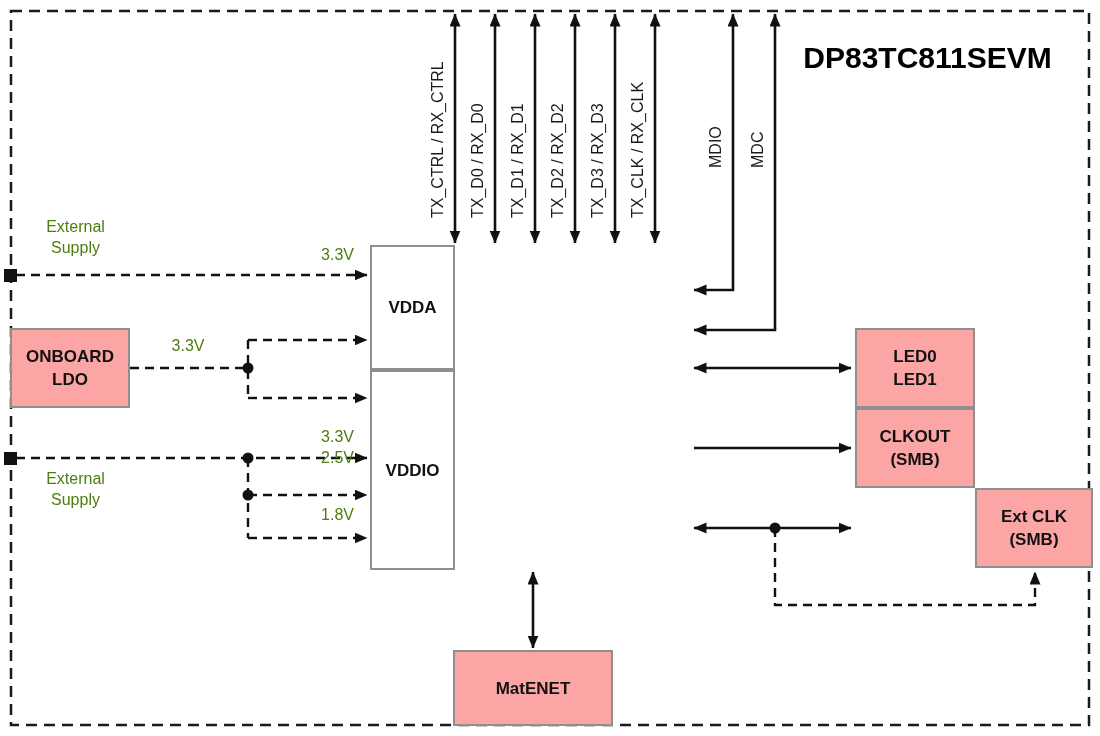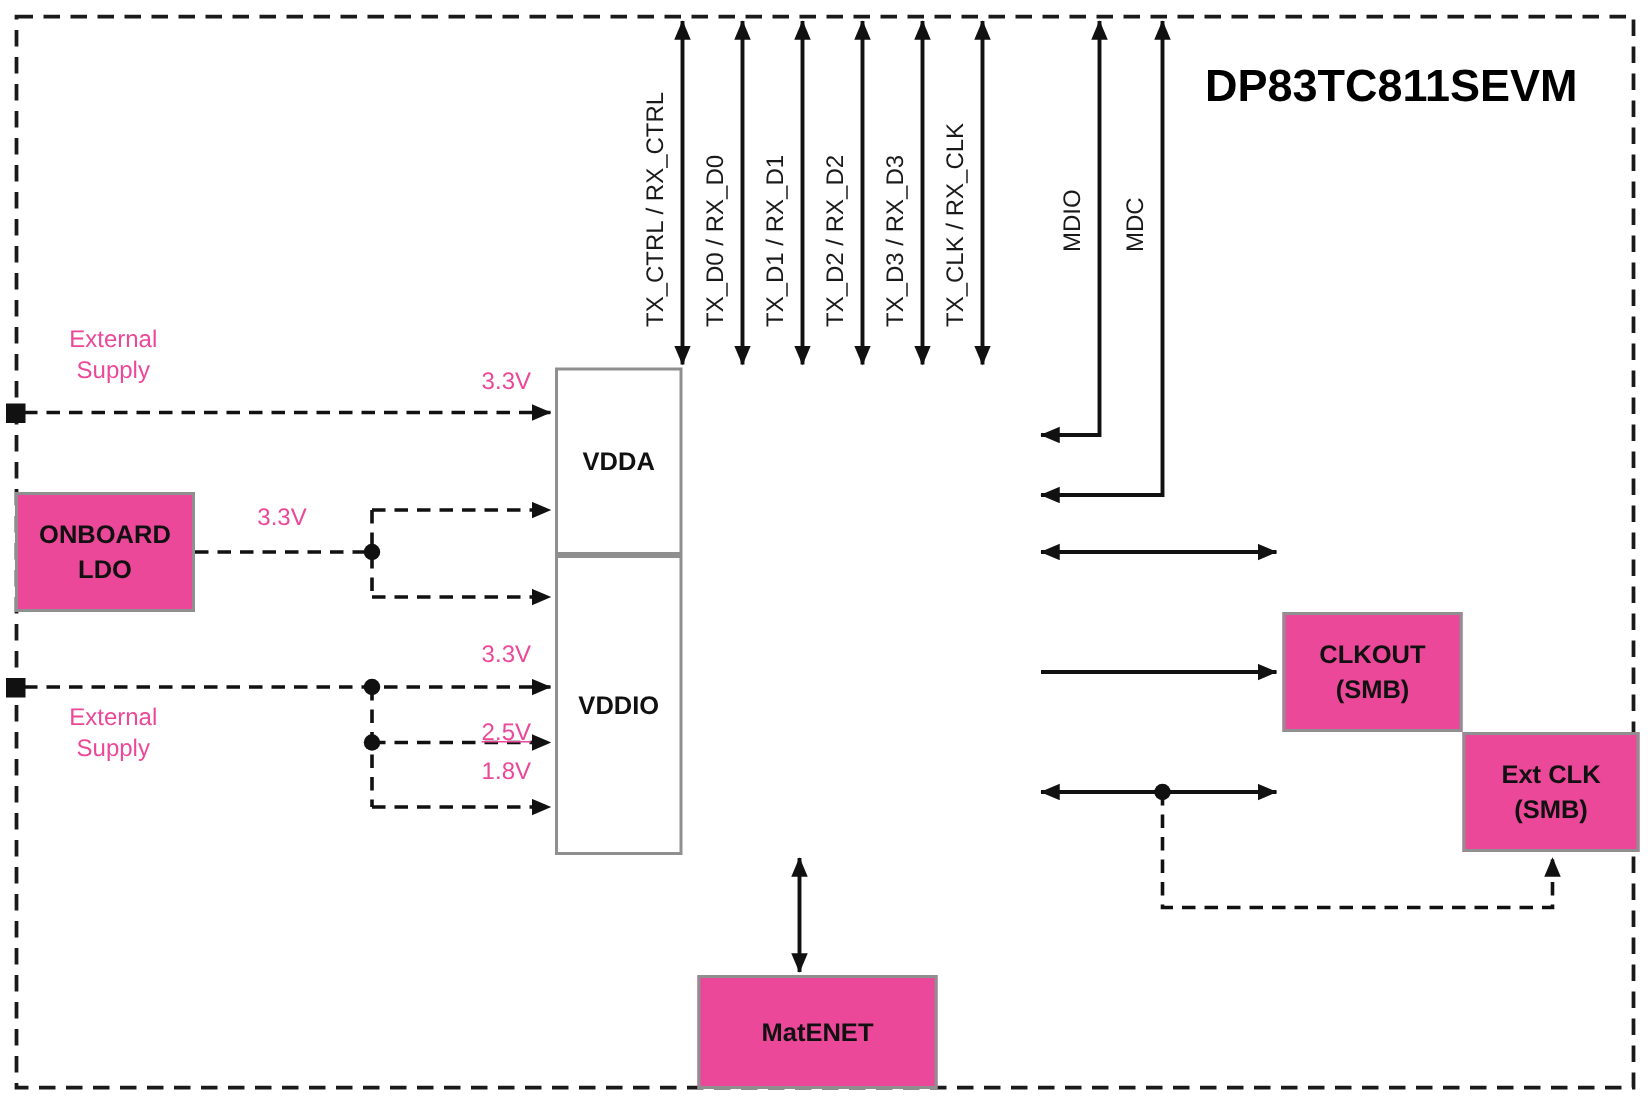--- a/index.html
+++ b/index.html
@@ -3,30 +3,30 @@
 <meta charset="utf-8">
 <style>
   html,body { margin:0; padding:0; background:#ffffff; }
   .diagram {
     position:relative; width:1100px; height:736px; background:#ffffff;
     font-family:"Liberation Sans", sans-serif; color:#111; overflow:hidden;
   }
   .layer { position:absolute; left:0; top:0; }
   .block {
     position:absolute; box-sizing:border-box;
-    background:#ec4899; border:2px solid #8f8f8f;
+    background:#fca5a5; border:2px solid #8f8f8f;
     display:flex; flex-direction:column; align-items:center; justify-content:center;
     font-weight:bold; font-size:17px; line-height:23px; text-align:center; color:#111;
   }
   .block.white { background:#ffffff; }
   .vlabel {
     position:absolute; writing-mode:vertical-rl; transform:rotate(180deg);
     font-size:16px; color:#1a1a1a; width:24px; text-align:left; white-space:nowrap;
   }
-  .hlabel { position:absolute; font-size:16px; color:#ec4899; }
+  .hlabel { position:absolute; font-size:16px; color:#4d7c0f; }
   .hlabel.right { text-align:right; }
   .hlabel.center { text-align:center; }
   .supply { line-height:21px; }
   .title {
     position:absolute; left:765px; top:38px; width:325px;
     font-size:30px; font-weight:bold; line-height:40px; text-align:center; color:#000;
   }
 </style>
 </head>
 <body>
@@ -111,40 +111,44 @@
   <div class="block white" style="left:370px; top:370px; width:85px; height:200px;">
     <span>VDDIO</span>
   </div>
   <div class="block white" style="left:370px; top:245px; width:85px; height:125px;">
     <span>VDDA</span>
   </div>
   <div class="block" style="left:10px; top:328px; width:120px; height:80px;">
     <span>ONBOARD</span>
     <span>LDO</span>
   </div>
+  <div class="block" style="left:855px; top:328px; width:120px; height:80px;">
+    <span>LED0</span>
+    <span>LED1</span>
+  </div>
   <div class="block" style="left:855px; top:408px; width:120px; height:80px;">
     <span>CLKOUT</span>
     <span>(SMB)</span>
   </div>
   <div class="block" style="left:975px; top:488px; width:118px; height:80px;">
     <span>Ext CLK</span>
     <span>(SMB)</span>
   </div>
-  <div class="block" style="left:453px; top:650px; width:160px; height:76px;margin-left:12px;">
+  <div class="block" style="left:453px; top:650px; width:160px; height:76px;">
     <span>MatENET</span>
   </div>
 
   <div class="hlabel center supply" style="left:28px; top:216px; width:95px;">
     <div>External</div>
     <div>Supply</div>
   </div>
   <div class="hlabel center supply" style="left:28px; top:468px; width:95px;">
     <div>External</div>
     <div>Supply</div>
   </div>
 
   <div class="hlabel right" style="left:298px; top:246px; width:56px;">3.3V</div>
   <div class="hlabel center" style="left:160px; top:337px; width:56px;">3.3V</div>
   <div class="hlabel right" style="left:298px; top:428px; width:56px;">3.3V</div>
-  <div class="hlabel right" style="left:298px; top:480px; width:56px;text-decoration:underline;">2.5V</div>
+  <div class="hlabel right" style="left:298px; top:449px; width:56px;">2.5V</div>
   <div class="hlabel right" style="left:298px; top:506px; width:56px;">1.8V</div>
 
 </div>
 
 </body></html>

